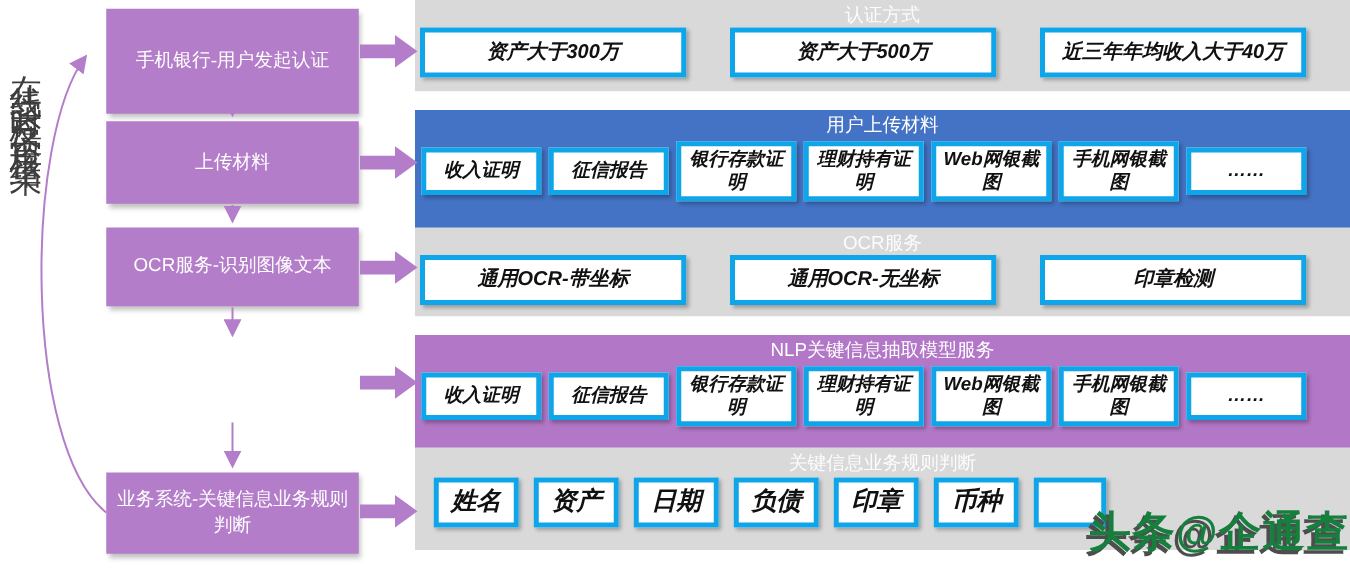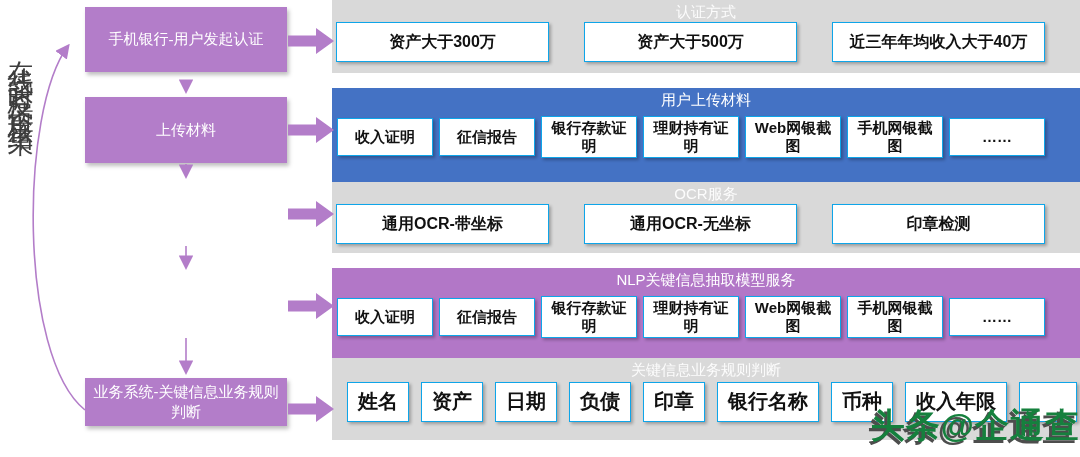--- a/index.html
+++ b/index.html
@@ -20,25 +20,25 @@
 
   
   .step {
     position:absolute; left:85px; width:202px;
     background:var(--flow-purple,#b37dc9); color:#ffffff;
     display:flex; align-items:center; justify-content:center; text-align:center;
     font-size:15px; line-height:1.35; padding:0 8px;
     box-shadow:2px 3px 4px rgba(0,0,0,0.25);
     z-index:2;
   }
-  .step1 { top:7px;   height:65px;font-family:Liberation Serif, serif; }
+  .step1 { top:7px;   height:84px;font-family:Liberation Serif, serif; }
   .step2 { top:97px;  height:66px;text-align:center; }
   .step3 { top:182px; height:63px; }
   .step4 { top:273px; height:64px; }
-  .step5 { top:378px; height:48px; }
+  .step5 { top:378px; height:65px; }
 
   
   .connectors { position:absolute; left:0; top:0; z-index:3; pointer-events:none; }
   .connectors .edge { stroke:var(--flow-purple,#b37dc9); stroke-width:1.6; fill:none; }
   .connectors .head { fill:var(--flow-purple,#b37dc9); }
   .connectors .thick { fill:var(--flow-purple,#b37dc9); }
 
   
   .panel { position:absolute; left:332px; width:748px; z-index:1; }
   .panel-gray   { background:var(--panel-gray,#d9d9d9); }
@@ -50,25 +50,25 @@
   .p4 { top:268px; height:100px; }
   .p5 { top:358px; height:82px; }
   .panel-title {
     position:absolute; left:0; right:0; top:3px; text-align:center;
     font-size:15px; color:var(--panel-title-text,#ffffff);
   }
   .panel-gray .panel-title { color:rgba(255,255,255,0.92); }
 
   .panel-row { position:absolute; left:0; right:0; display:flex; align-items:center; }
   .wbox {
-    background:#ffffff; border:1px solid #0ea5e9;
+    background:#ffffff; border:4px solid #0ea5e9;
     box-shadow:2px 2px 3px rgba(0,0,0,0.28);
     color:var(--box-text,#111111);
     display:flex; align-items:center; justify-content:center; text-align:center;
-    font-weight:600; line-height:1.18;
+    font-weight:600; line-height:1.18;font-style:italic;
   }
 
   
   .row-wide { top:21px; height:42px; padding-left:4px; gap:35px; }
   .row-wide .wbox { width:213px; height:40px; font-size:16px; flex:none; }
 
   
   .row-cards { top:24px; height:50px; padding-left:5px; gap:6px; }
   .row-cards .wbox { width:96px; min-height:38px; font-size:15px; flex:none; padding:2px 3px; }
 
@@ -108,20 +108,23 @@
     <path class="thick" d="M288,300.5 L316,300.5 L316,293 L334,306 L316,319 L316,311.5 L288,311.5 Z"></path>
     <path class="thick" d="M288,403.5 L316,403.5 L316,396 L334,409 L316,422 L316,414.5 L288,414.5 Z"></path>
   </svg>
 
   <div class="step step1">
     <span>手机银行-用户发起认证</span>
   </div>
   <div class="step step2">
     <span>上传材料</span>
   </div>
+  <div class="step step3">
+    <span>OCR服务-识别图像文本</span>
+  </div>
   <div class="step step5">
     <span>业务系统-关键信息业务规则判断</span>
   </div>
 
   <section class="panel panel-gray p1">
     <div class="panel-title">认证方式</div>
     <div class="panel-row row-wide">
 
     <div class="wbox">
           <span>资产大于300万</span>
@@ -220,29 +223,23 @@
         <div class="wbox">
           <span>日期</span>
         </div>
         <div class="wbox">
           <span>负债</span>
         </div>
         <div class="wbox">
           <span>印章</span>
         </div>
         <div class="wbox">
-          <span>银行名称</span>
-        </div>
-        <div class="wbox">
           <span>币种</span>
         </div>
         <div class="wbox">
-          <span>收入年限</span>
-        </div>
-        <div class="wbox">
           <span></span>
         </div>
       </div>
   </section>
 
   <div class="watermark">头条@企通查</div>
 
 </div>
 
 </body></html>

